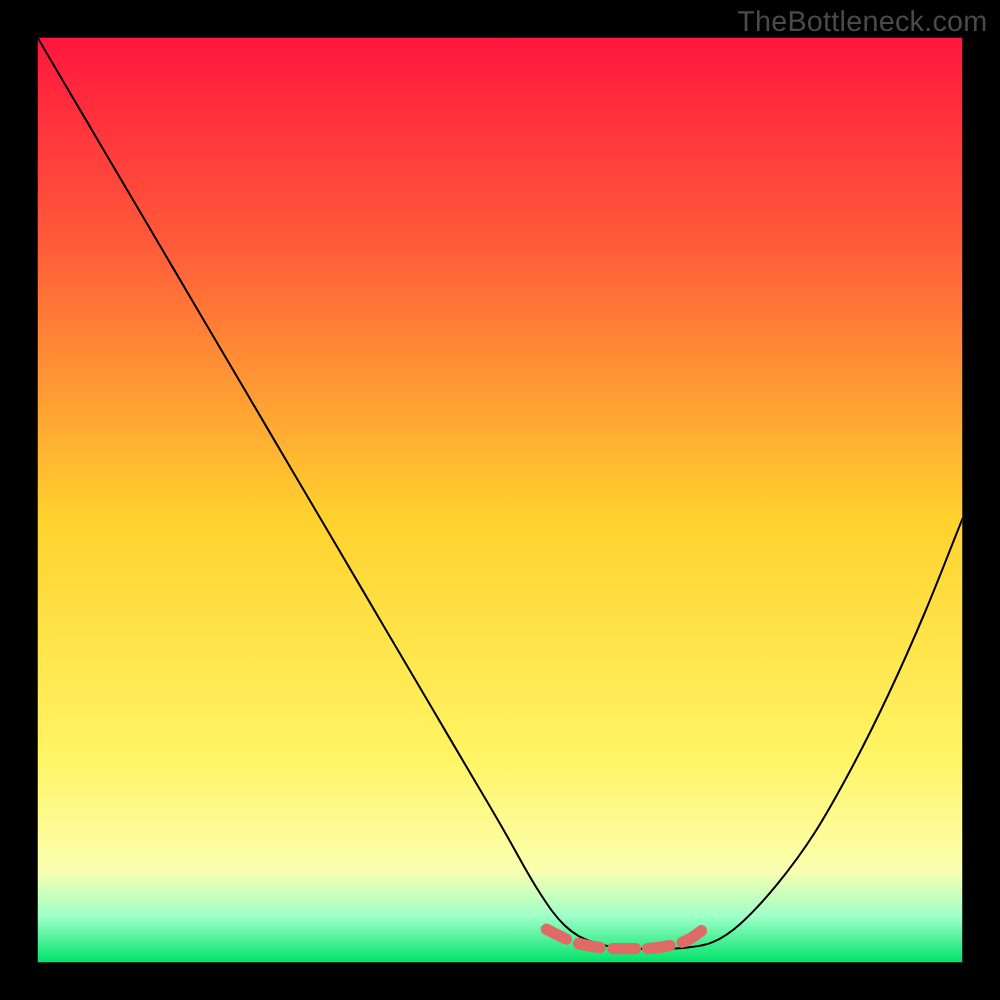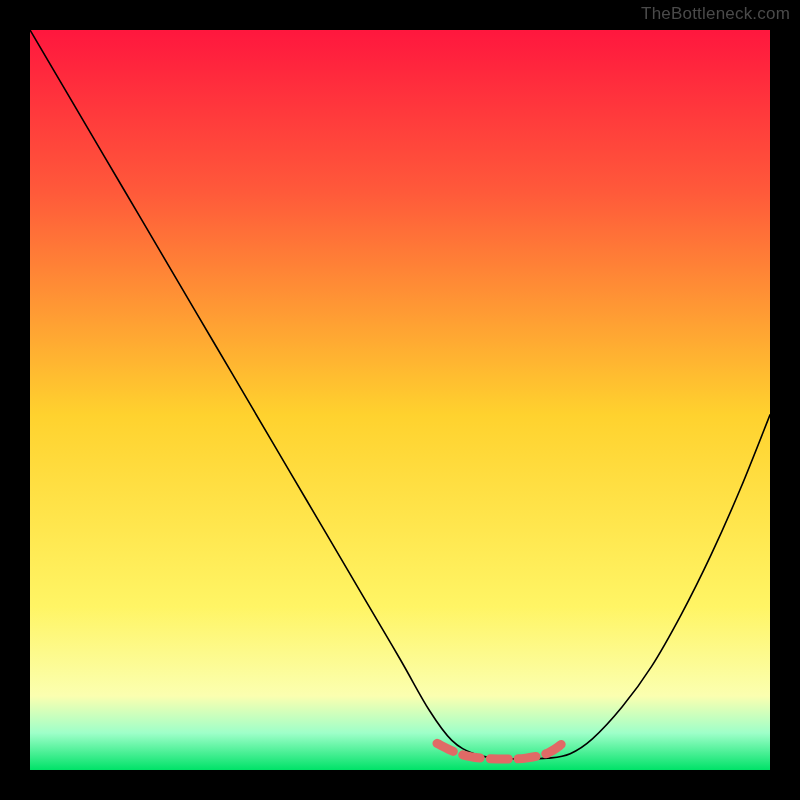--- a/index.html
+++ b/index.html
@@ -15,21 +15,21 @@
     position: relative;
     width: 800px;
     height: 800px;
     background: #000;
   }
   .watermark {
     position: absolute;
     top: 4px;
     right: 10px;
     color: #4a4a4a;
-    font-size: 17px;
+    font-size: 23px;
     font-weight: 500;
     letter-spacing: 0.2px;
     font-family: Arial, Helvetica, sans-serif;
   }
   .plot {
     position: absolute;
     left: 30px;
     top: 30px;
     width: 740px;
     height: 740px;

